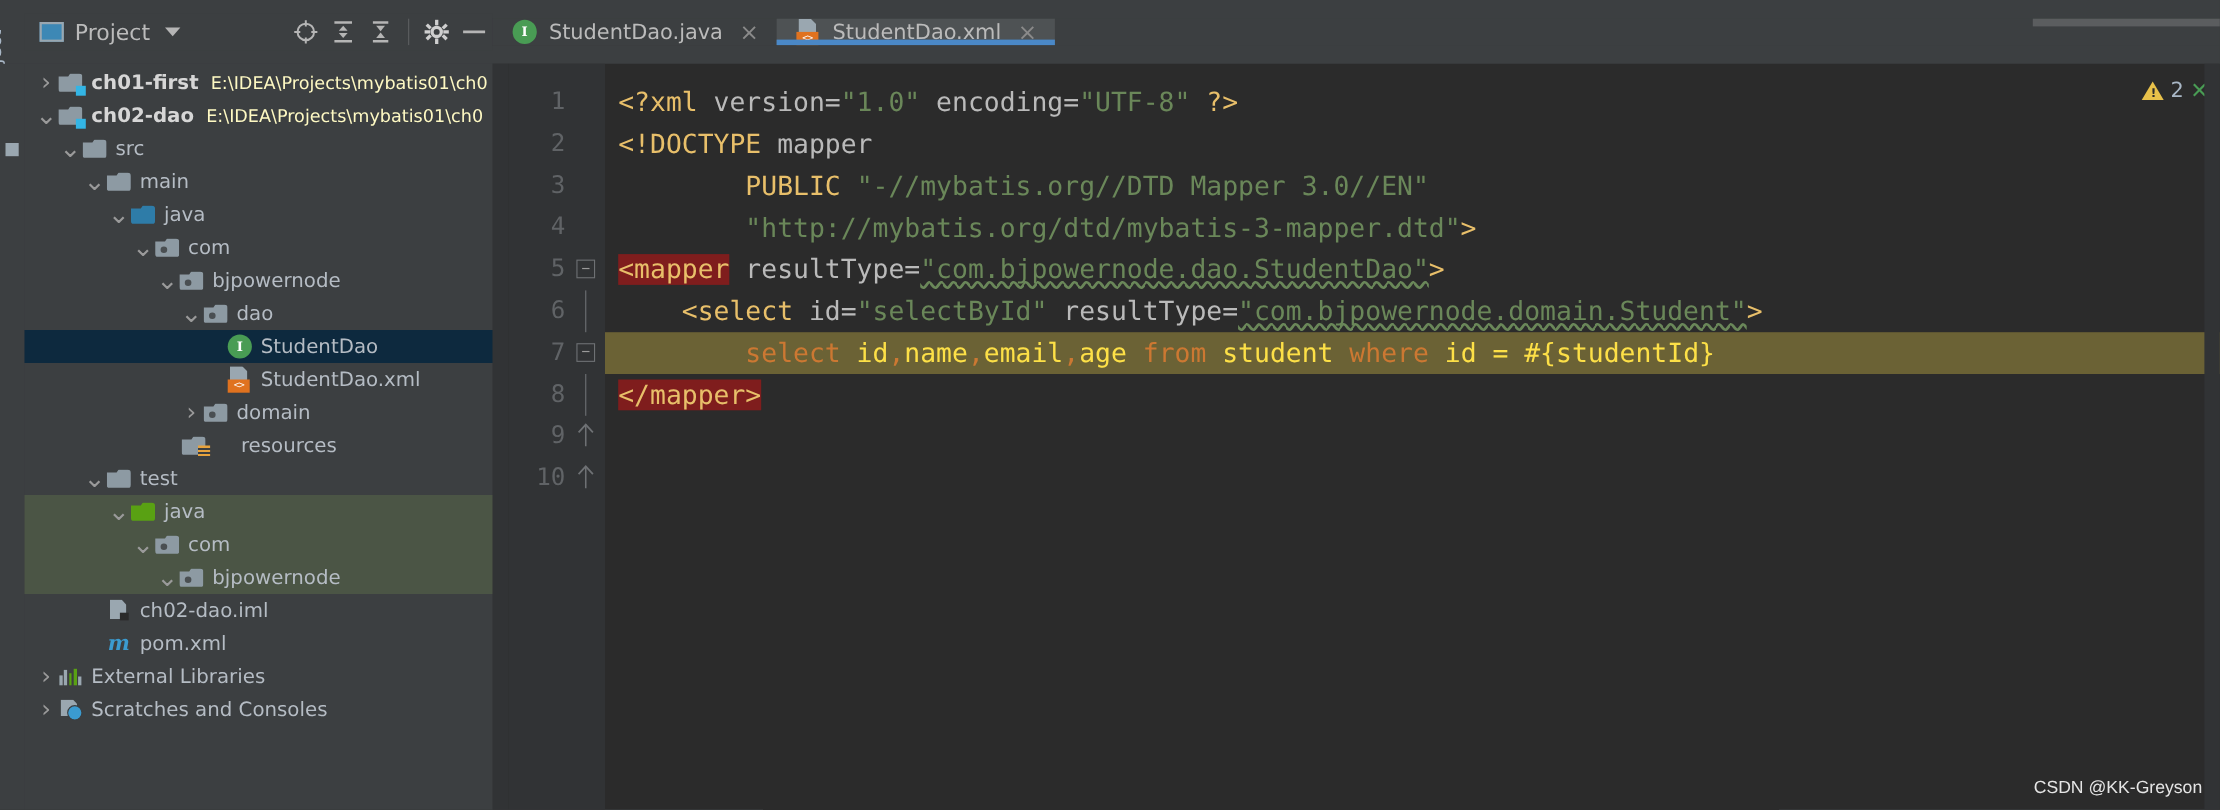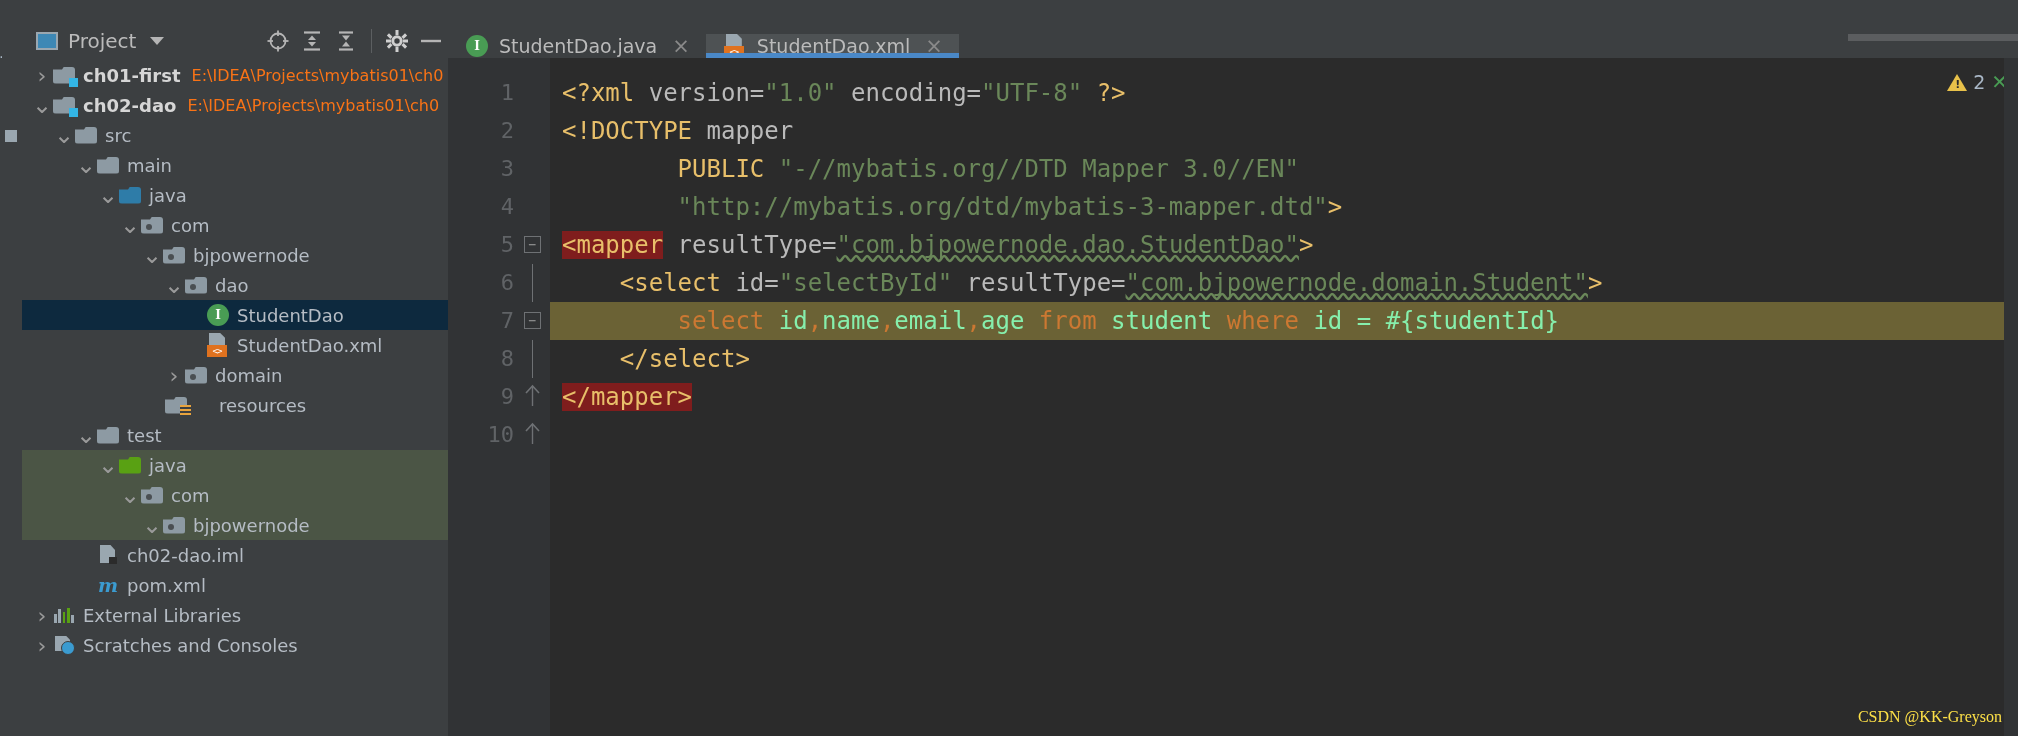--- a/index.html
+++ b/index.html
@@ -14,21 +14,21 @@
     width: 2018px; height: 736px;
     background: #3c3f41;
     display: flex;
     flex-direction: column;
   }
 
   
   .topbar {
     height: 58px;
     display: flex;
-    align-items: flex-end;
+    align-items: center;
     background: #3c3f41;
     flex: none;
   }
   .left-strip {
     width: 22px;
     background: #3c3f41;
     position: relative;
     flex: none;
   }
   .vert-project-label {
@@ -197,21 +197,21 @@
   .trow.greenzone { background: #4b5545; }
   .twist {
     width: 20px; flex: none;
     display: flex; align-items: center; justify-content: center;
     color: #9a9a9a; font-size: 15px;
   }
   .tico { width: 24px; flex: none; display:flex; align-items:center; justify-content:center; margin-right: 7px;}
   .tlabel { }
   .tlabel.bold { font-weight: bold; color: #d6d6d6; }
   .tpath {
-    color: #f97316;
+    color: #fef9c3;
     font-size: 16px;
     margin-left: 11px;
     overflow: hidden;
   }
 
   
   .fld {
     width: 22px; height: 17px;
     position: relative;
     display: inline-block;
@@ -341,21 +341,21 @@
     padding-left: 12px;
     box-sizing: border-box;
   }
   .cline.sqlband { background: #6b6235; }
   .tag      { color: #e8bf6a; }
   .tagbr    { color: #e8bf6a; }
   .attr     { color: #bababa; }
   .str      { color: #6a8759; }
   .comment  { color: #808080; }
   .sqlkw    { color: #cc7832; }
-  .sqlid    { color: #86efac; }
+  .sqlid    { color: #fde047; }
   .plain    { color: #a9b7c6; }
   .hl-match { background: #7f1d1d; color: #e8bf6a; }
   .wavy {
     text-decoration: underline wavy #6a8759;
     text-decoration-skip-ink: none;
   }
 
   
   .warnbox {
     position: absolute;
@@ -384,22 +384,22 @@
     right: 0; top: 0; bottom: 0;
     width: 14px;
     background: #313335;
   }
 
   
   .watermark {
     position: absolute;
     right: 16px; bottom: 10px;
     font-size: 16px;
-    color: #fde047;
-    font-family: Liberation Serif, serif;
+    color: #e5e5e5;
+    font-family: Liberation Sans, sans-serif;
   }
   .scrollstub {
     position: absolute;
     left: 1400px; top: 0;
     width: 300px; height: 7px;
     background: #5b5d5f;
   }
 </style>
 </head>
 <body>
@@ -739,21 +739,20 @@
           </div>
         </div>
       <div class="codearea" id="codearea">
           <div class="cline"><span class="tagbr">&lt;?xml </span><span class="attr">version=</span><span class="str">"1.0"</span><span class="attr"> encoding=</span><span class="str">"UTF-8"</span><span class="tagbr"> ?&gt;</span></div>
           <div class="cline"><span class="tagbr">&lt;!DOCTYPE </span><span class="attr">mapper</span></div>
           <div class="cline"><span class="tag">        PUBLIC </span><span class="str">"-//mybatis.org//DTD Mapper 3.0//EN"</span></div>
           <div class="cline"><span class="plain">        </span><span class="str">"http://mybatis.org/dtd/mybatis-3-mapper.dtd"</span><span class="tagbr">&gt;</span></div>
           <div class="cline"><span class="hl-match">&lt;mapper</span><span class="attr"> resultType=</span><span class="str wavy">"com.bjpowernode.dao.StudentDao"</span><span class="tagbr">&gt;</span></div>
           <div class="cline"><span class="tagbr">    &lt;select </span><span class="attr">id=</span><span class="str">"selectById"</span><span class="attr"> resultType=</span><span class="str wavy">"com.bjpowernode.domain.Student"</span><span class="tagbr">&gt;</span></div>
           <div class="cline sqlband"><span class="plain">        </span><span class="sqlkw">select</span><span class="sqlid"> id</span><span class="sqlkw">,</span><span class="sqlid">name</span><span class="sqlkw">,</span><span class="sqlid">email</span><span class="sqlkw">,</span><span class="sqlid">age </span><span class="sqlkw">from</span><span class="sqlid"> student </span><span class="sqlkw">where</span><span class="sqlid"> id = #{studentId}</span></div>
-          <div class="cline"><span class="tagbr">    &lt;/select&gt;</span></div>
           <div class="cline"><span class="hl-match">&lt;/mapper&gt;</span></div>
         </div>
 
       <div class="warnbox">
         <span class="tri-warn"></span>
         <span>2</span>
         <span class="x-green">✕</span>
       </div>
 
       <div class="markerbar"></div>

